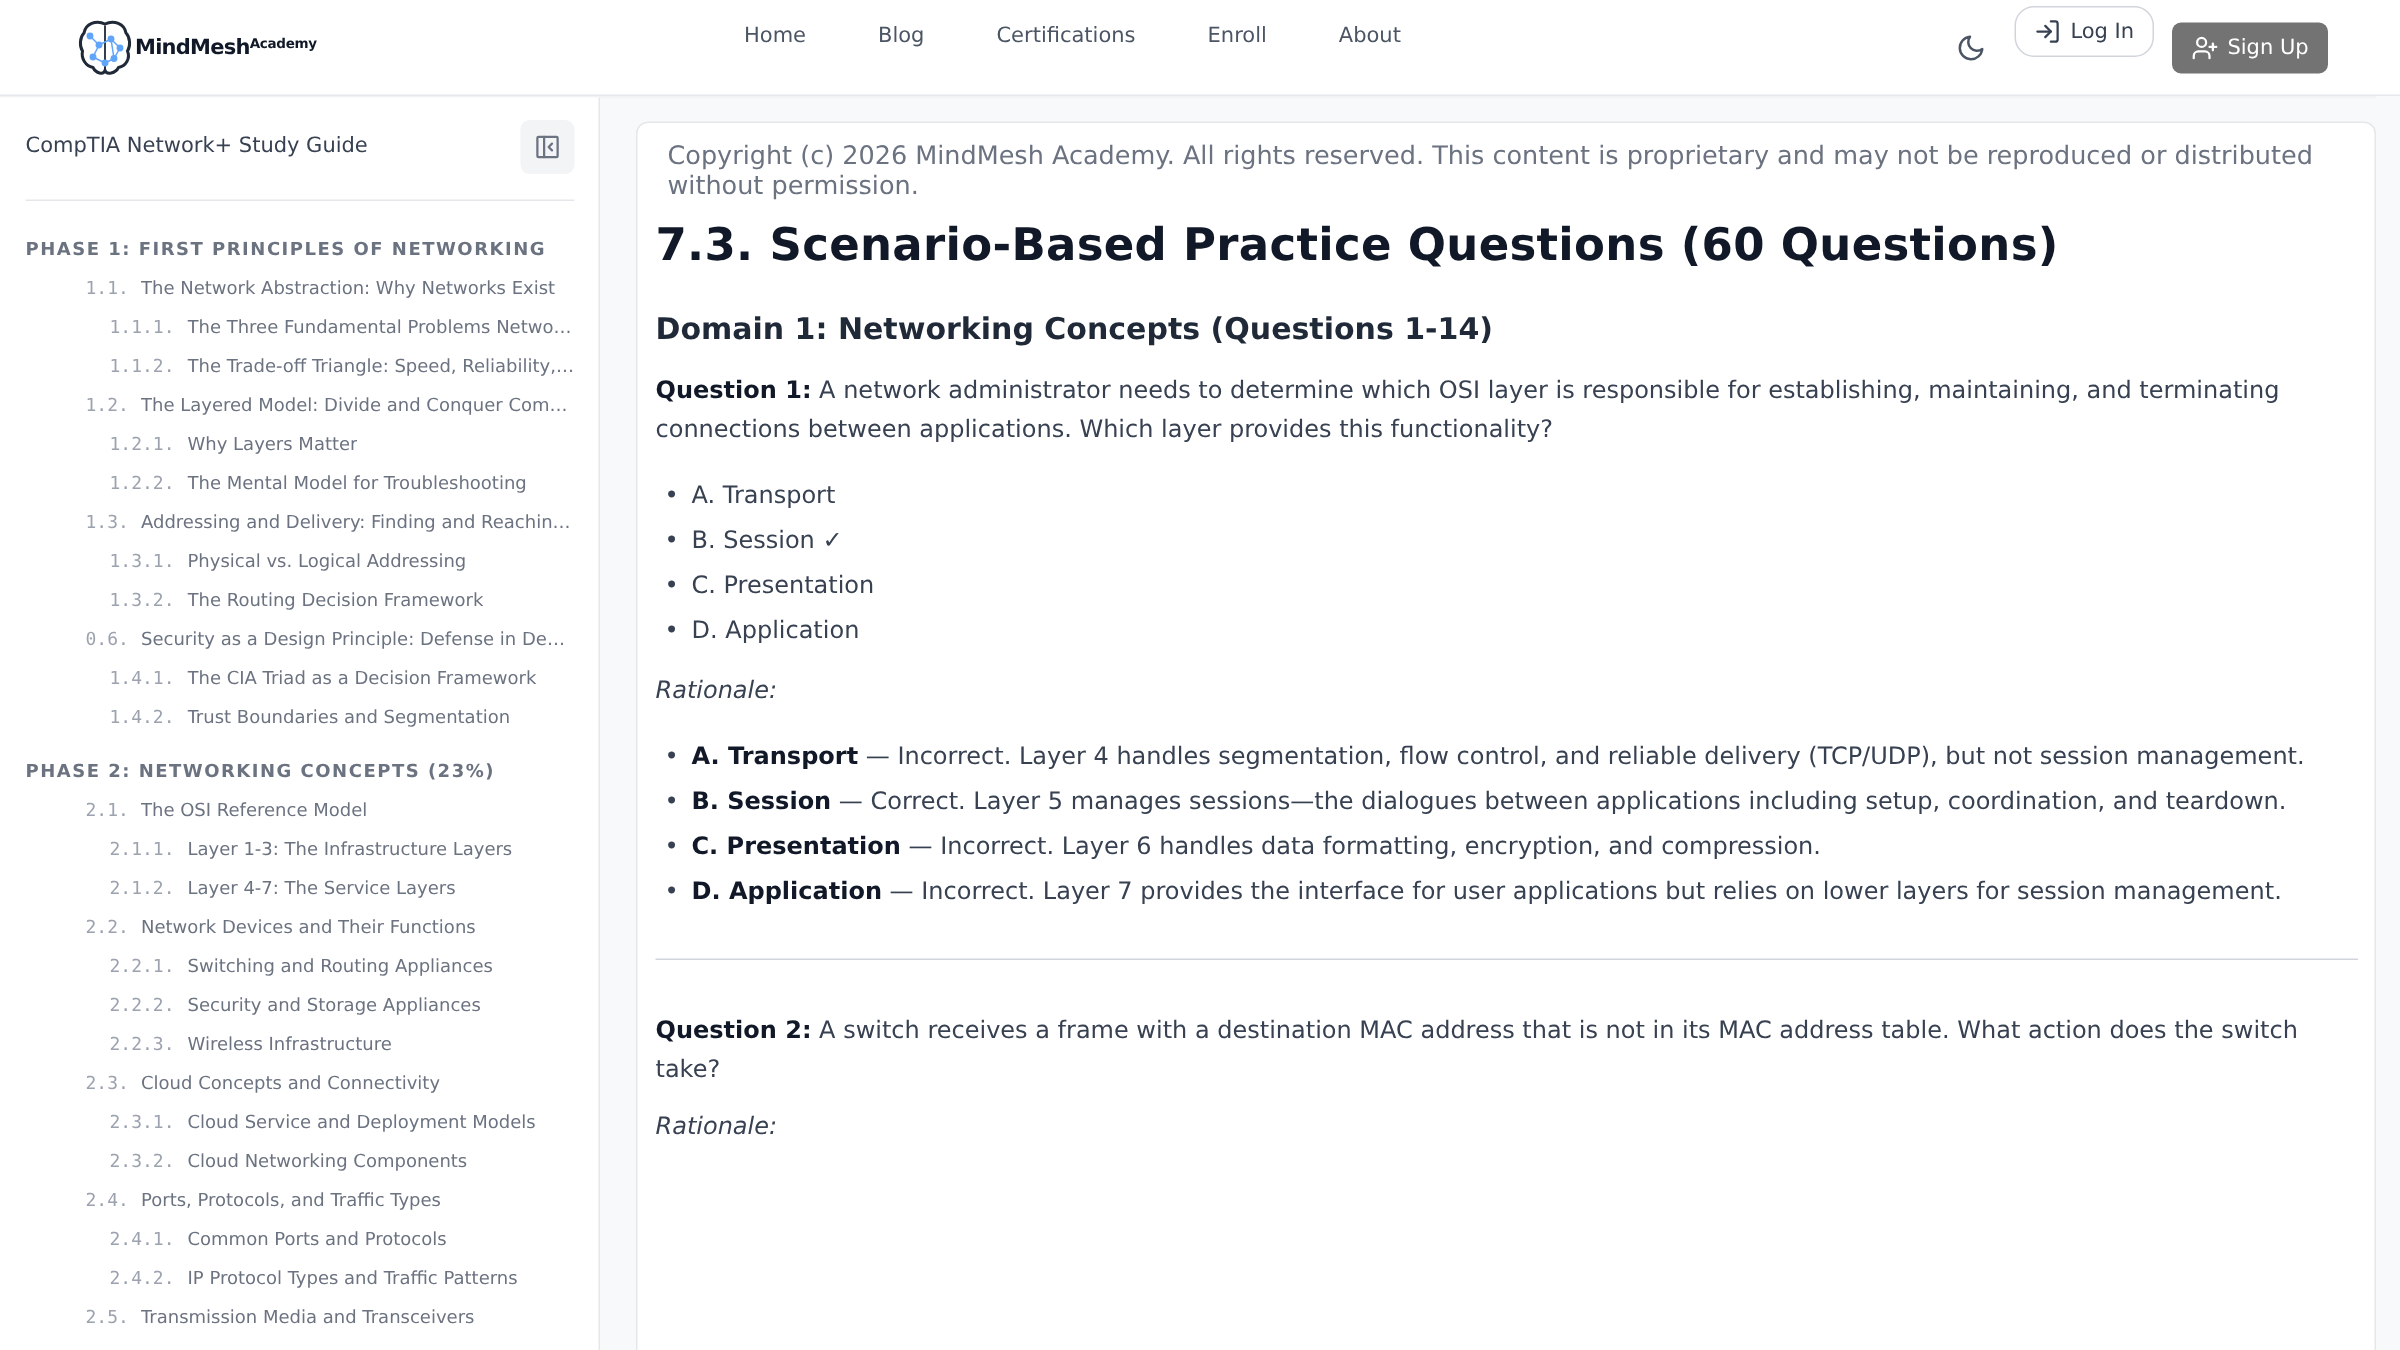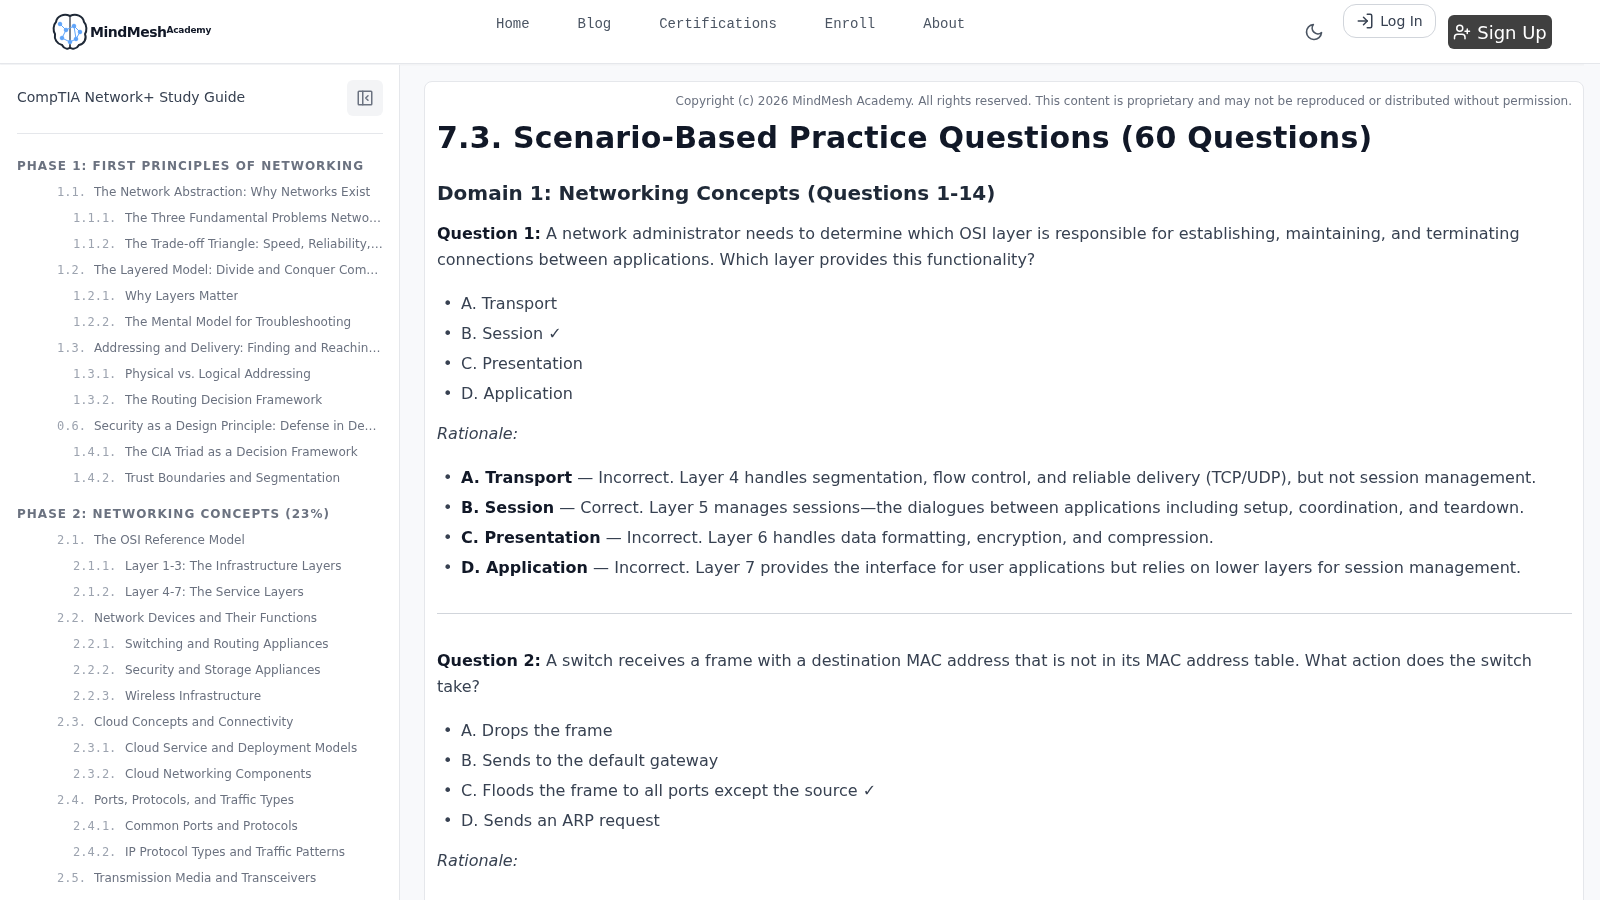--- a/index.html
+++ b/index.html
@@ -5,26 +5,26 @@
   * { box-sizing: border-box; margin: 0; padding: 0; }
   html, body { width: 1600px; height: 900px; overflow: hidden; background: #f8f9fb; font-family: "DejaVu Sans", sans-serif; color: #1f2937; }
 
   
   .topbar { position: absolute; left: 0; top: 0; width: 1600px; height: 64px; background: #ffffff; border-bottom: 1px solid #e5e7eb; box-shadow: 0 1px 2px rgba(0,0,0,0.04); }
   .logo { position: absolute; left: 52px; top: 11px; height: 42px; display: flex; align-items: center; }
   .logo-text { display: flex; flex-direction: row; margin-left: 2px; line-height: 1; }
   .logo-text .l1 { font-size: 14px; font-weight: bold; color: #111827; letter-spacing: -0.5px; }
   .logo-text .l2 { font-size: 14px; font-weight: bold; color: #111827; letter-spacing: -0.5px; }
   .logo-text .l3 { font-size: 9px; font-weight: bold; color: #111827; letter-spacing: -0.2px; margin-top: 1px; }
-  .nav { position: absolute; left: 473px; top: 0; height: 48px; display: flex; align-items: center; font-family: Liberation Mono, monospace; }
+  .nav { position: absolute; left: 473px; top: 0; height: 48px; display: flex; align-items: center; }
   .nav a { font-size: 14px; color: #4b5563; text-decoration: none; padding: 0 24px; }
   .nav a:first-child { padding-left: 23px; }
   .theme-toggle { position: absolute; left: 1302px; top: 20px; width: 24px; height: 24px; display: flex; align-items: center; justify-content: center; cursor: pointer; }
   .login-btn { position: absolute; left: 1343px; top: 4px; width: 93px; height: 34px; border: 1px solid #d1d5db; border-radius: 13px; background: #fff; display: flex; align-items: center; justify-content: center; gap: 6px; font-size: 14px; color: #374151; cursor: pointer; }
-  .signup-btn { position: absolute; left: 1448px; top: 15px; width: 104px; height: 34px; border-radius: 6px; background: #404040; display: flex; align-items: center; justify-content: center; gap: 6px; font-size: 18px; color: #fff; cursor: pointer; }
+  .signup-btn { position: absolute; left: 1448px; top: 15px; width: 104px; height: 34px; border-radius: 6px; background: #737373; display: flex; align-items: center; justify-content: center; gap: 6px; font-size: 14px; color: #fff; cursor: pointer; }
 
   
   .sidebar { position: absolute; left: 0; top: 65px; width: 400px; height: 835px; background: #ffffff; border-right: 1px solid #e5e7eb; overflow: hidden; }
   .sb-head { position: absolute; left: 17px; top: 15px; width: 366px; height: 36px; }
   .sb-title { position: absolute; left: 0; top: 9px; font-size: 14px; color: #374151; }
   .sb-collapse { position: absolute; right: 0; top: 0; width: 36px; height: 36px; background: #f3f4f6; border-radius: 6px; display: flex; align-items: center; justify-content: center; cursor: pointer; }
   .sb-divider { position: absolute; left: 17px; top: 68px; width: 366px; height: 1px; background: #e5e7eb; }
   .toc { position: absolute; left: 17px; top: 88px; width: 366px; }
   .phase { font-size: 12px; font-weight: bold; color: #6b7280; letter-spacing: 1px; text-transform: uppercase; height: 26px; line-height: 26px; }
   .phase.gap { margin-top: 10px; }
@@ -34,21 +34,21 @@
   .toc-num { font-family: "DejaVu Sans Mono", monospace; color: #9ca3af; font-size: 12px; flex-shrink: 0; }
   .toc-item.l1 .toc-num { width: 37px; }
   .toc-item.l2 .toc-num { width: 52px; }
   .toc-label { overflow: hidden; text-overflow: ellipsis; white-space: nowrap; }
   .toc-item.l1 .toc-label { max-width: 288px; }
   .toc-item.l2 .toc-label { max-width: 258px; }
 
   
   .main-card { position: absolute; left: 424px; top: 81px; width: 1160px; height: 840px; background: #ffffff; border: 1px solid #e5e7eb; border-radius: 8px; overflow: hidden; }
   .content { position: absolute; left: 12px; top: 0; width: 1135px; }
-  .copyright { text-align: right; font-size: 12px; color: #6b7280; margin-top: 12px; padding-left: 8px; }
+  .copyright { text-align: left; font-size: 17px; color: #6b7280; margin-top: 12px; padding-left: 8px; }
   h1 { font-size: 30px; font-weight: bold; color: #111827; margin-top: 12px; letter-spacing: 0.2px; }
   h2 { font-size: 20px; font-weight: bold; color: #1f2937; margin-top: 26px; }
   .q-text { font-size: 16px; line-height: 26px; color: #374151; margin-top: 16px; }
   .q-text b { color: #111827; }
   ul.opts { list-style: none; margin-top: 16px; }
   ul.opts li { position: relative; padding-left: 24px; font-size: 16px; line-height: 30px; color: #374151; }
   ul.opts li::before { content: "•"; position: absolute; left: 6px; top: 0; color: #374151; }
   .rationale-lbl { font-style: italic; font-size: 16px; color: #374151; margin-top: 12px; line-height: 26px; }
   ul.rats { list-style: none; margin-top: 16px; }
   ul.rats li { position: relative; padding-left: 24px; font-size: 16px; line-height: 30px; color: #374151; white-space: nowrap; }
@@ -268,23 +268,17 @@
     <ul class="rats">
       <li><b>A. Transport</b><span> — Incorrect. Layer 4 handles segmentation, flow control, and reliable delivery (TCP/UDP), but not session management.</span></li>
       <li><b>B. Session</b><span> — Correct. Layer 5 manages sessions—the dialogues between applications including setup, coordination, and teardown.</span></li>
       <li><b>C. Presentation</b><span> — Incorrect. Layer 6 handles data formatting, encryption, and compression.</span></li>
       <li><b>D. Application</b><span> — Incorrect. Layer 7 provides the interface for user applications but relies on lower layers for session management.</span></li>
     </ul>
 
     <div class="q-divider"></div>
 
     <p class="q-text q2"><b>Question 2:</b><span> A switch receives a frame with a destination MAC address that is not in its MAC address table. What action does the switch take?</span></p>
-    <ul class="opts">
-      <li>A. Drops the frame</li>
-      <li>B. Sends to the default gateway</li>
-      <li>C. Floods the frame to all ports except the source ✓</li>
-      <li>D. Sends an ARP request</li>
-    </ul>
     <p class="rationale-lbl">Rationale:</p>
   </div>
 </main>
 
 <div class="right-strip"></div>
 
 </body></html>

